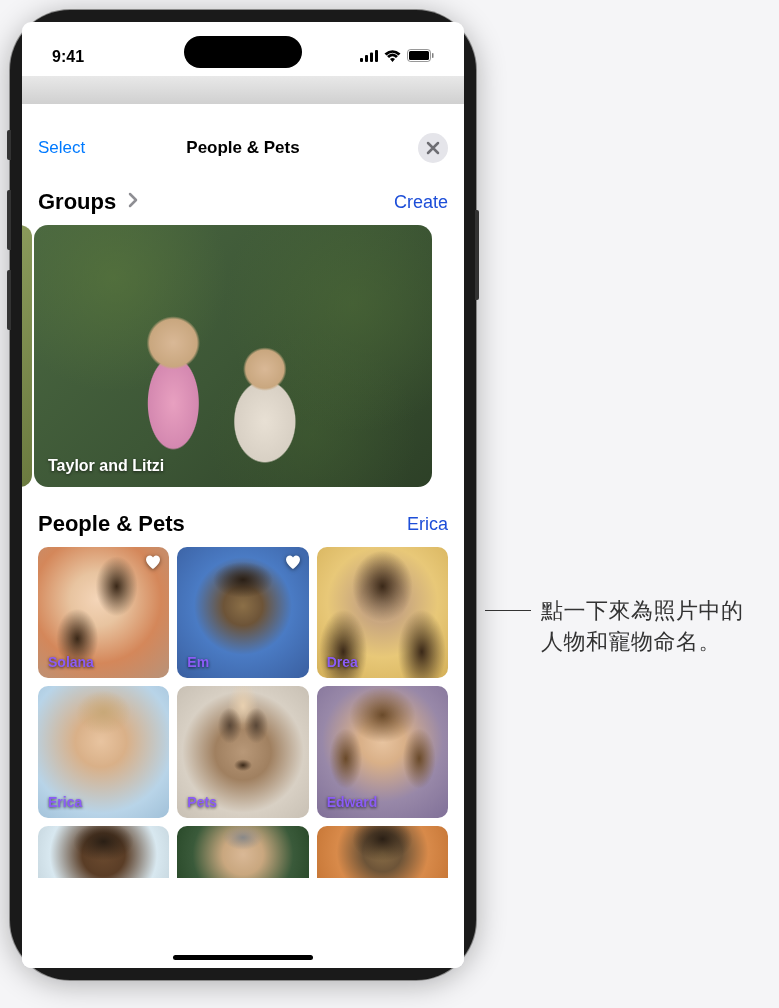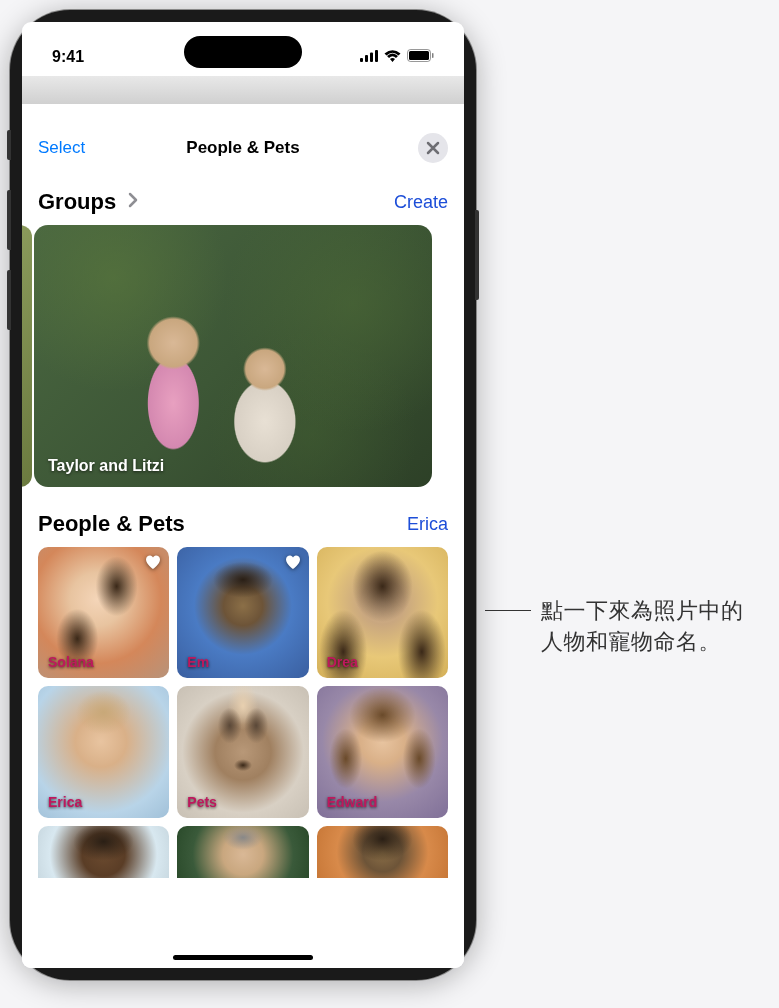--- a/index.html
+++ b/index.html
@@ -229,21 +229,21 @@
     .tile-7 { background: radial-gradient(circle at 50% 55%, #6b4a2f 0%, #5a3d26 30%, #d8e8f0 75%, #c8d8e0 100%); }
     .tile-7::after { content:""; position:absolute; inset:0; background: radial-gradient(ellipse 55px 35px at 50% 30%, #2a1f15 0%, transparent 55%); }
     .tile-8 { background: radial-gradient(circle at 50% 55%, #d9b896 0%, #c9a77f 28%, #3a5a3a 70%, #2a4a2a 100%); }
     .tile-8::after { content:""; position:absolute; inset:0; background: radial-gradient(ellipse 40px 25px at 50% 22%, #888 0%, transparent 50%); }
     .tile-9 { background: radial-gradient(circle at 50% 50%, #8b6f47 0%, #6d5438 28%, #d88a4a 65%, #c87838 100%); }
     .tile-9::after { content:""; position:absolute; inset:0; background: radial-gradient(ellipse 55px 40px at 50% 25%, #2a1f15 0%, transparent 55%); }
     .person-label {
       position: absolute;
       bottom: 8px;
       left: 10px;
-      color: #be185d;
+      color: #8b5cf6;
       font-weight: 600;
       font-size: 14px;
       text-shadow: 0 1px 3px rgba(0,0,0,0.7);
       z-index: 2;
     }
     .fav-icon {
       position: absolute;
       top: 8px;
       right: 8px;
       color: #fff;

